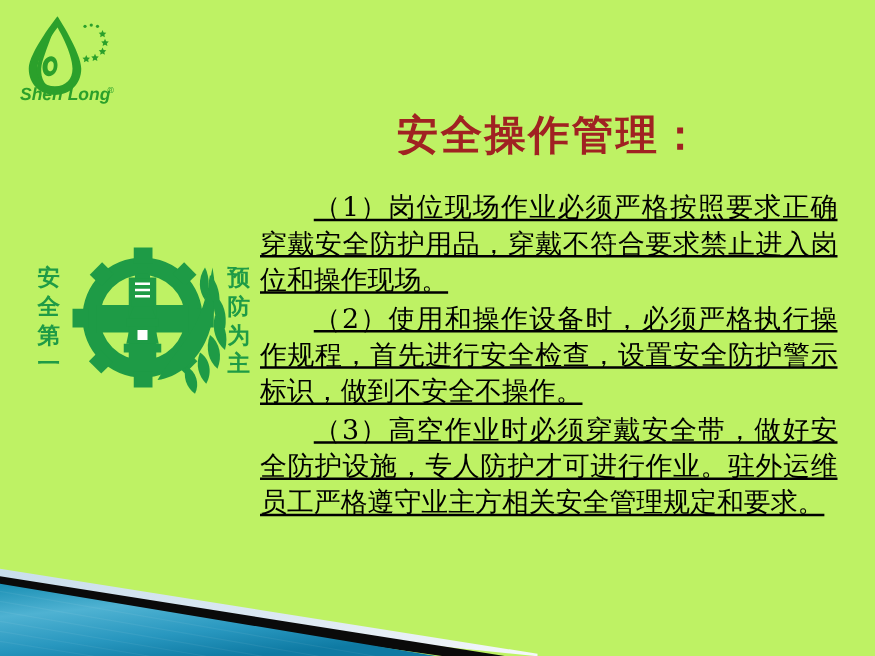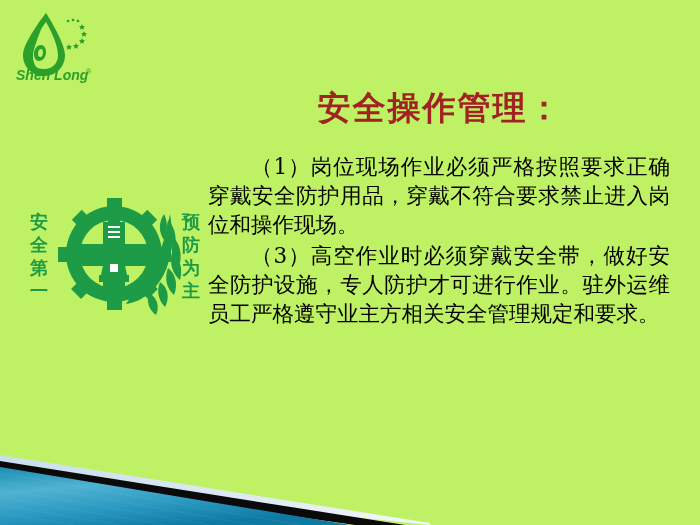--- a/index.html
+++ b/index.html
@@ -74,20 +74,21 @@
     color: #000000;
     font-family: "DejaVu Serif", "Liberation Serif", serif;
     font-size: 21.5px;
     line-height: 29px;
     text-align: justify;
     text-justify: inter-ideograph;
   }
   .body-copy p {
     margin: 0 0 2px 0;
     text-indent: 2em;
+    text-decoration: underline;
   }
   .body-copy p:last-child {
     margin-bottom: 0;
   }
 
   
   .bottom-decor {
     position: absolute;
     left: 0;
     bottom: 0;
@@ -204,20 +205,21 @@
         <path d="M146 76 C154 82 156 93 152 103 C145 97 142 87 146 76 Z"></path>
         <path d="M138 90 C146 95 148 106 143 115 C137 109 134 100 138 90 Z"></path>
         <path d="M127 101 C135 105 138 115 134 123 C127 118 124 109 127 101 Z"></path>
         <path d="M142 22 C146 30 146 40 142 48 C137 41 136 31 142 22 Z"></path>
       </g>
     </svg>
   </div>
 
   <div class="body-copy">
     <p>（1）岗位现场作业必须严格按照要求正确穿戴安全防护用品，穿戴不符合要求禁止进入岗位和操作现场。</p>
+    <p>（2）使用和操作设备时，必须严格执行操作规程，首先进行安全检查，设置安全防护警示标识，做到不安全不操作。</p>
     <p>（3）高空作业时必须穿戴安全带，做好安全防护设施，专人防护才可进行作业。驻外运维员工严格遵守业主方相关安全管理规定和要求。</p>
   </div>
 
   <div class="bottom-decor">
     <svg viewBox="0 0 700 110" xmlns="http://www.w3.org/2000/svg" preserveAspectRatio="none">
       <defs>
         <linearGradient id="blueGrad" x1="0" y1="0" x2="0.55" y2="1">
           <stop offset="0%" stop-color="#1A8FB4"></stop>
           <stop offset="35%" stop-color="#4FB2D2"></stop>
           <stop offset="70%" stop-color="#2897BF"></stop>

